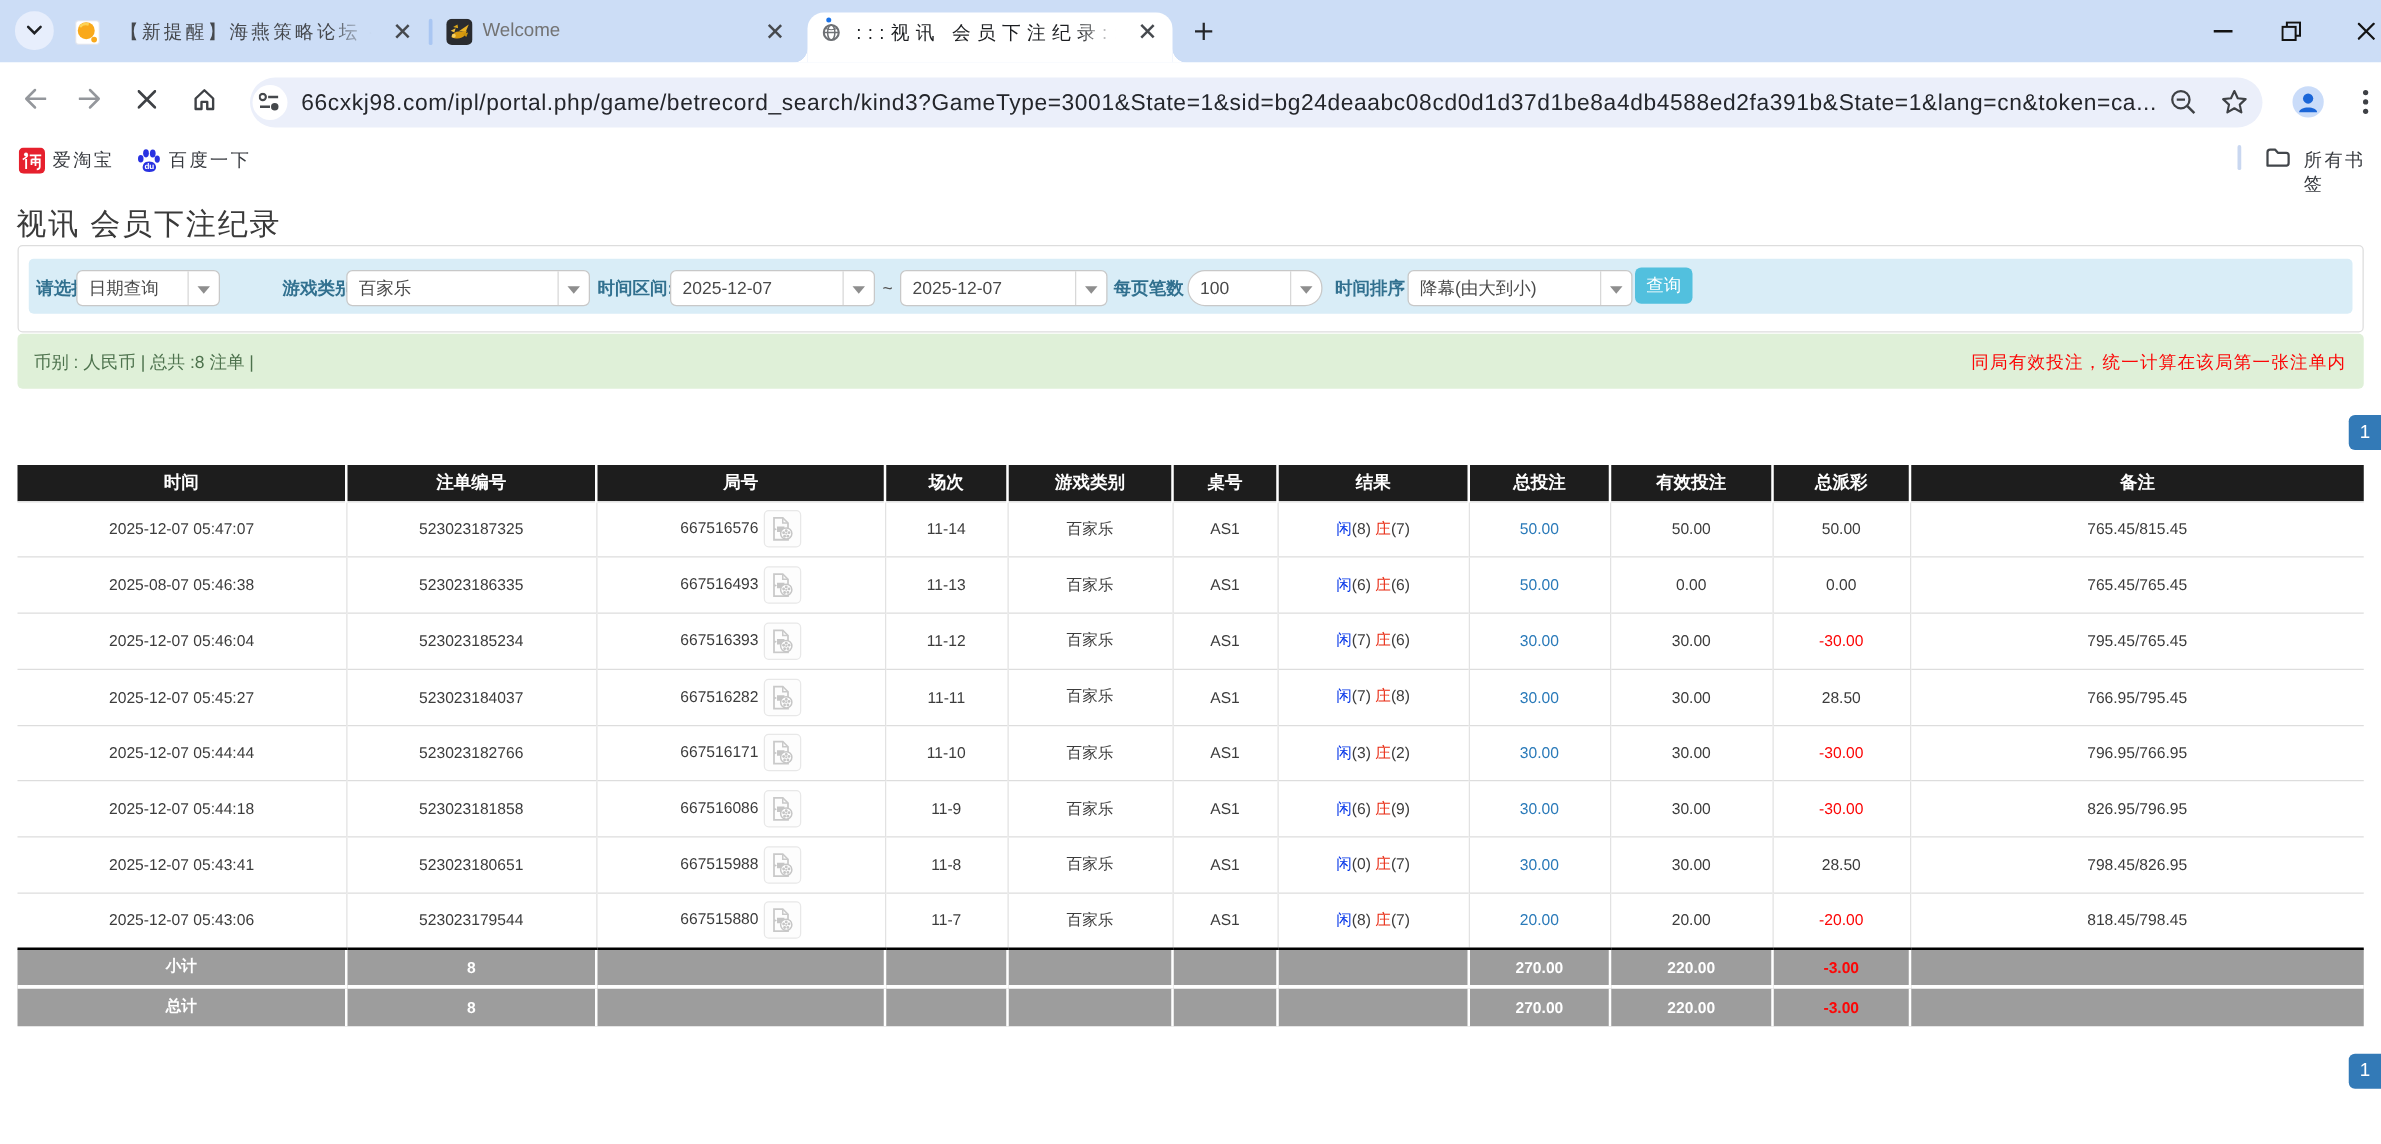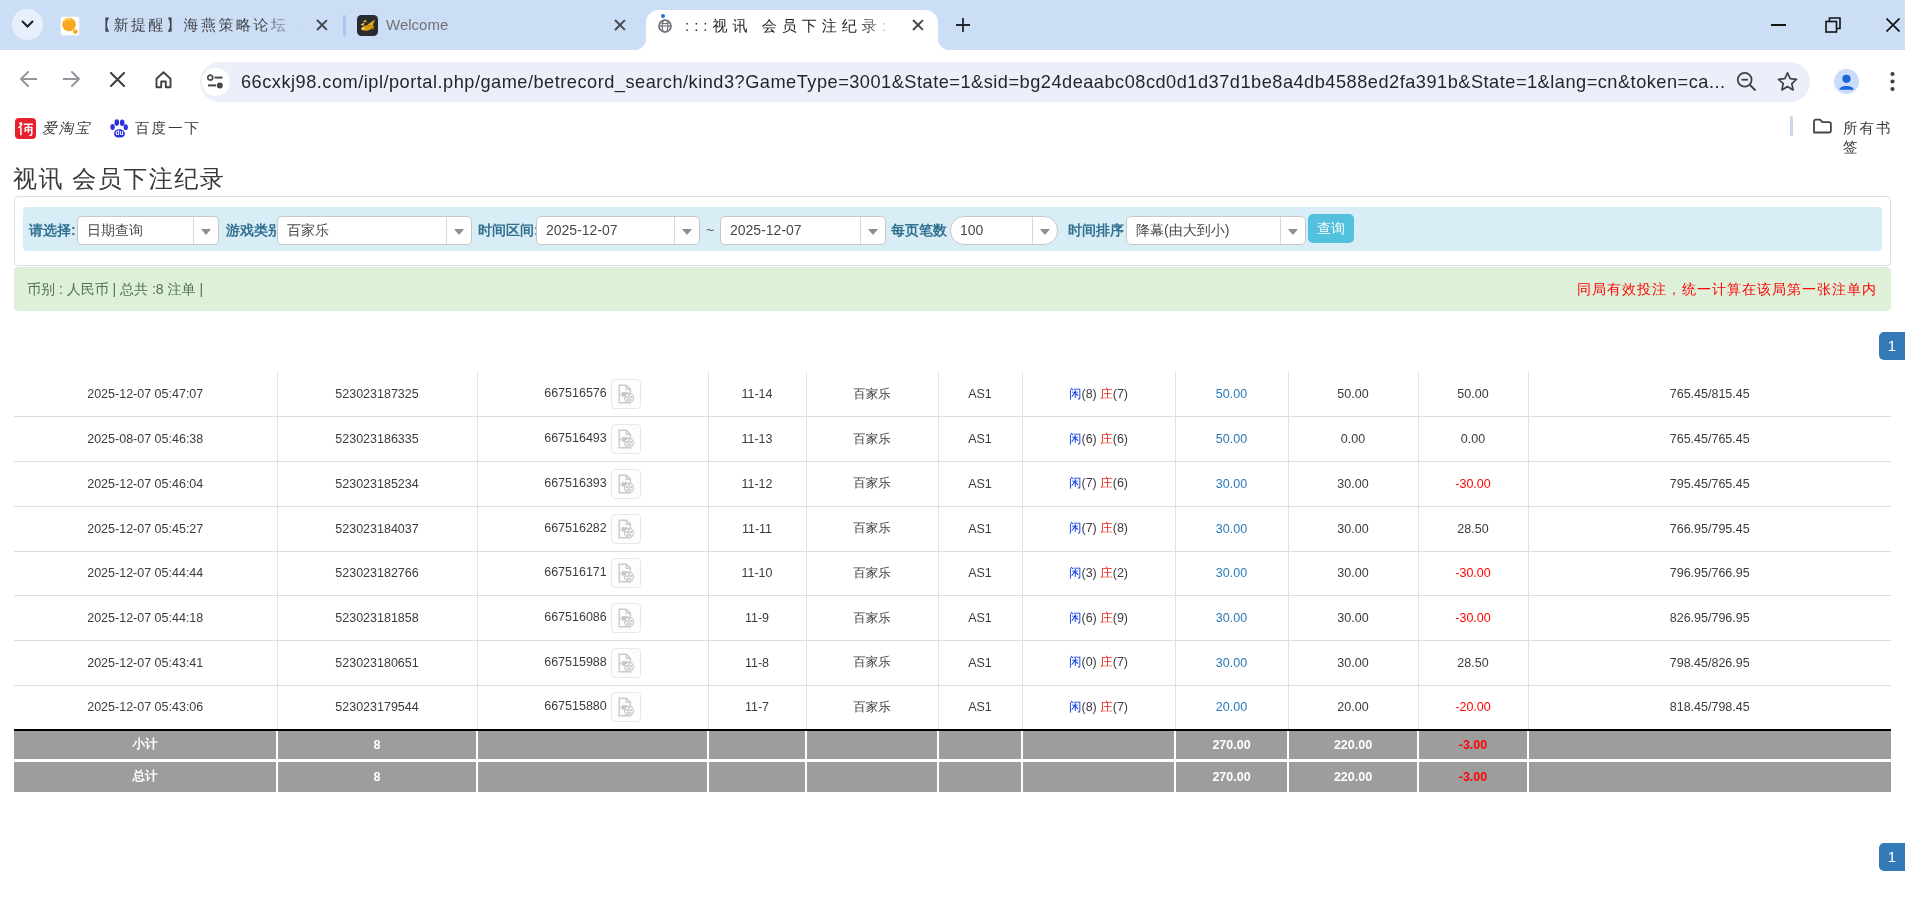--- a/index.html
+++ b/index.html
@@ -201,30 +201,30 @@
         </g>
       </defs>
     </svg>
 
   <div id="toolbar"></div>
   <div id="omni"></div>
   <div id="tunecirc"></div>
   <div id="urltext">66cxkj98.com/ipl/portal.php/game/betrecord_search/kind3?GameType=3001&amp;State=1&amp;sid=bg24deaabc08cd0d1d37d1be8a4db4588ed2fa391b&amp;State=1&amp;lang=cn&amp;token=ca...</div>
 
   <div id="bookbar"></div>
-  <div class="bktext abs" style="left:42px; top:119px;font-style:italic;">爱淘宝</div>
+  <div class="bktext abs" style="left:42px; top:119px;">爱淘宝</div>
   <div class="bktext abs" style="left:135px; top:119px;">百度一下</div>
   <div id="bksep"></div>
   <div class="bktext abs" style="left:1843px; top:119px;">所有书签</div>
 
   <div id="ptitle">视讯 会员下注纪录</div>
   <div id="fpanel"></div>
   <div id="fbar"></div>
   <div class="flabel" style="left:29px;">请选择:</div>
-  <div class="combo" style="left:77px; width:142px;">
+  <div class="combo" style="left:61px; width:115px;">
       <div class="inp">日期查询</div>
       <div class="arr"></div>
     </div>
   <div class="flabel" style="left:226px;">游戏类别</div>
   <div class="combo" style="left:277px; width:195px;">
       <div class="inp">百家乐</div>
       <div class="arr"></div>
     </div>
   <div class="flabel" style="left:478px;">时间区间:</div>
   <div class="combo" style="left:536px; width:164px;">
@@ -263,20 +263,33 @@
         <col style="width:98px">
         <col style="width:132px">
         <col style="width:84px">
         <col style="width:153px">
         <col style="width:113px">
         <col style="width:130px">
         <col style="width:110px">
         <col style="width:363px">
       </colgroup>
     <tbody>
+        <tr>
+          <th>时间</th>
+          <th>注单编号</th>
+          <th>局号</th>
+          <th>场次</th>
+          <th>游戏类别</th>
+          <th>桌号</th>
+          <th>结果</th>
+          <th>总投注</th>
+          <th>有效投注</th>
+          <th>总派彩</th>
+          <th>备注</th>
+        </tr>
     <tr class="dr">
           <td>2025-12-07 05:47:07</td>
           <td>523023187325</td>
           <td>667516576<span class="vbtn"><svg width="20" height="20">
                 <use href="#vic"></use>
               </svg></span></td>
           <td>11-14</td>
           <td>百家乐</td>
           <td>AS1</td>
           <td><span class="rb">闲</span>(8) <span class="rr">庄</span>(7)</td>

